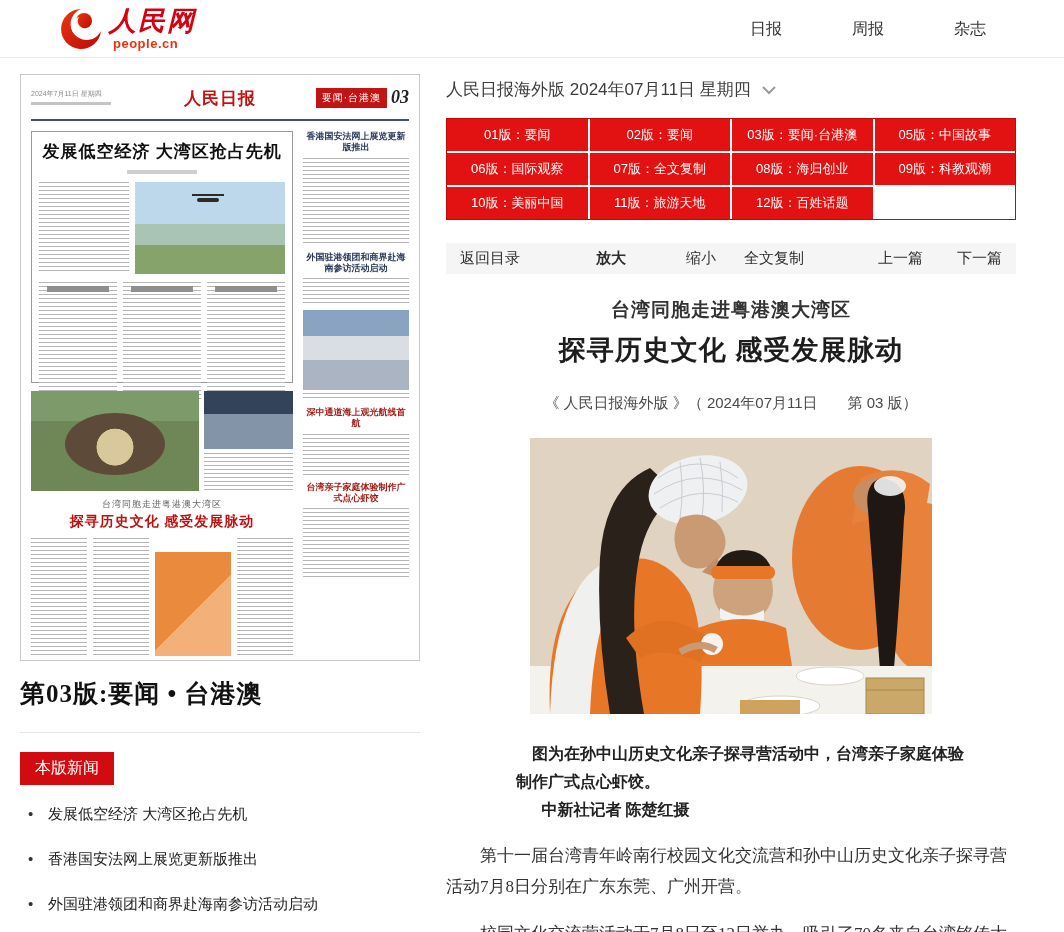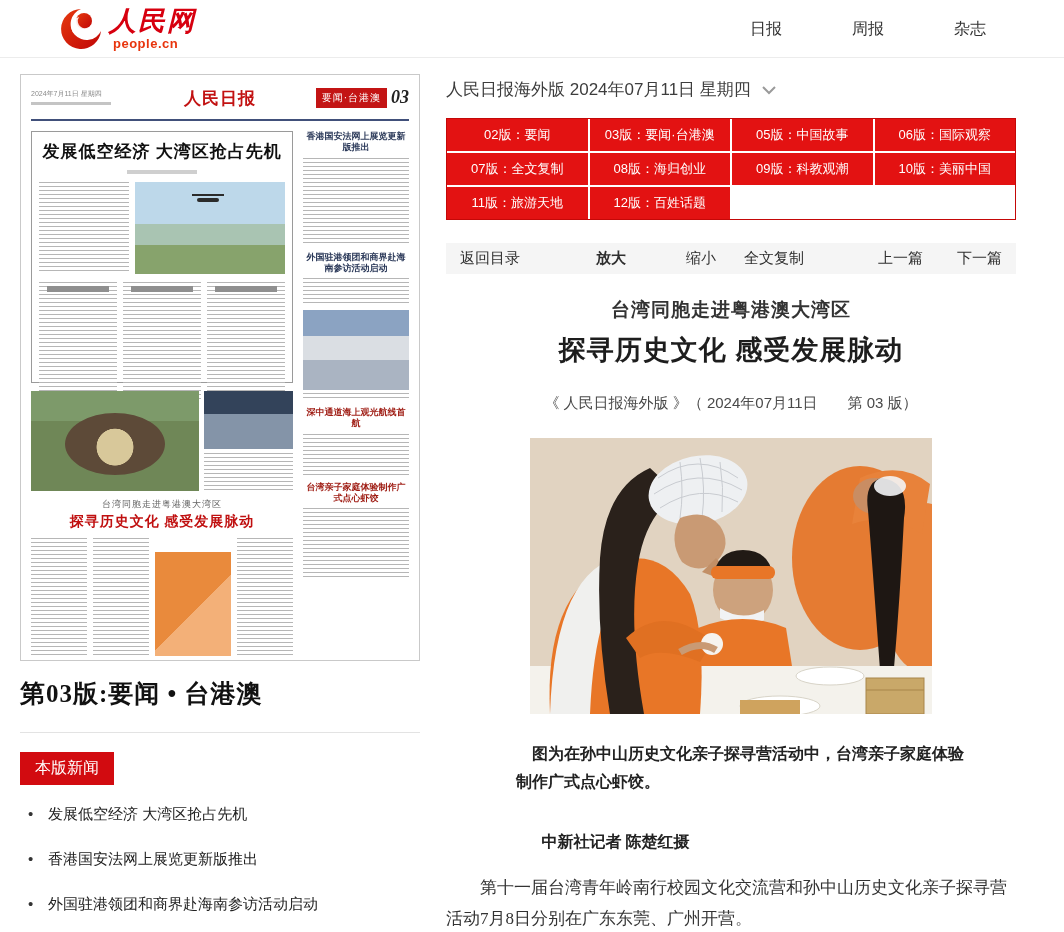--- a/index.html
+++ b/index.html
@@ -84,21 +84,21 @@
   .tb-zoomout { margin-right:28px;margin-left:44px; }
   .tb-spacer { flex:1; }
   .tb-prev { margin-right:34px; }
 
   .art-kicker { margin-top:23px; text-align:center; font-size:19px; font-weight:bold; color:#333; letter-spacing:1px; }
   .art-title { margin-top:9px; text-align:center; font-size:27px; font-weight:bold; color:#1d1d1d; letter-spacing:1px; }
   .art-source { margin-top:26px; text-align:center; font-size:15px; color:#4a4a4a; }
   .art-photo { display:block; margin:25px auto 0 auto; width:402px; height:276px; }
   .art-caption { width:452px; margin:26px 0 0 70px; font-family:"Liberation Serif","DejaVu Serif",serif; font-size:16px; font-weight:bold; color:#222; line-height:1.75; }
   .art-caption .cap-main { text-indent:1em; }
-  .art-caption .cap-credit { text-indent:1.6em;margin-top:32px; }
+  .art-caption .cap-credit { text-indent:1.6em; }
   .art-body p { font-family:"Liberation Serif","DejaVu Serif",serif; font-size:17px; color:#333; line-height:1.8; text-indent:2em; margin-top:17px; }
 </style>
 </head>
 <body>
 
 <div class="page">
 
   <div class="header">
     <div class="logo">
       <svg class="logo-mark" viewBox="0 0 44 44">
@@ -214,20 +214,21 @@
       <div class="edition-bar">
         <span>人民日报海外版  2024年07月11日  星期四</span>
         <span class="chevron">
           <svg width="16" height="10" viewBox="0 0 16 10">
               <polyline points="2,2 8,8 14,2" fill="none" stroke="#9a9a9a" stroke-width="2"></polyline>
             </svg>
         </span>
       </div>
 
       <div class="pages-grid">
+        <div class="cell">01版：要闻</div>
         <div class="cell">02版：要闻</div>
         <div class="cell">03版：要闻·台港澳</div>
         <div class="cell">05版：中国故事</div>
         <div class="cell">06版：国际观察</div>
         <div class="cell">07版：全文复制</div>
         <div class="cell">08版：海归创业</div>
         <div class="cell">09版：科教观潮</div>
         <div class="cell">10版：美丽中国</div>
         <div class="cell">11版：旅游天地</div>
         <div class="cell">12版：百姓话题</div>

